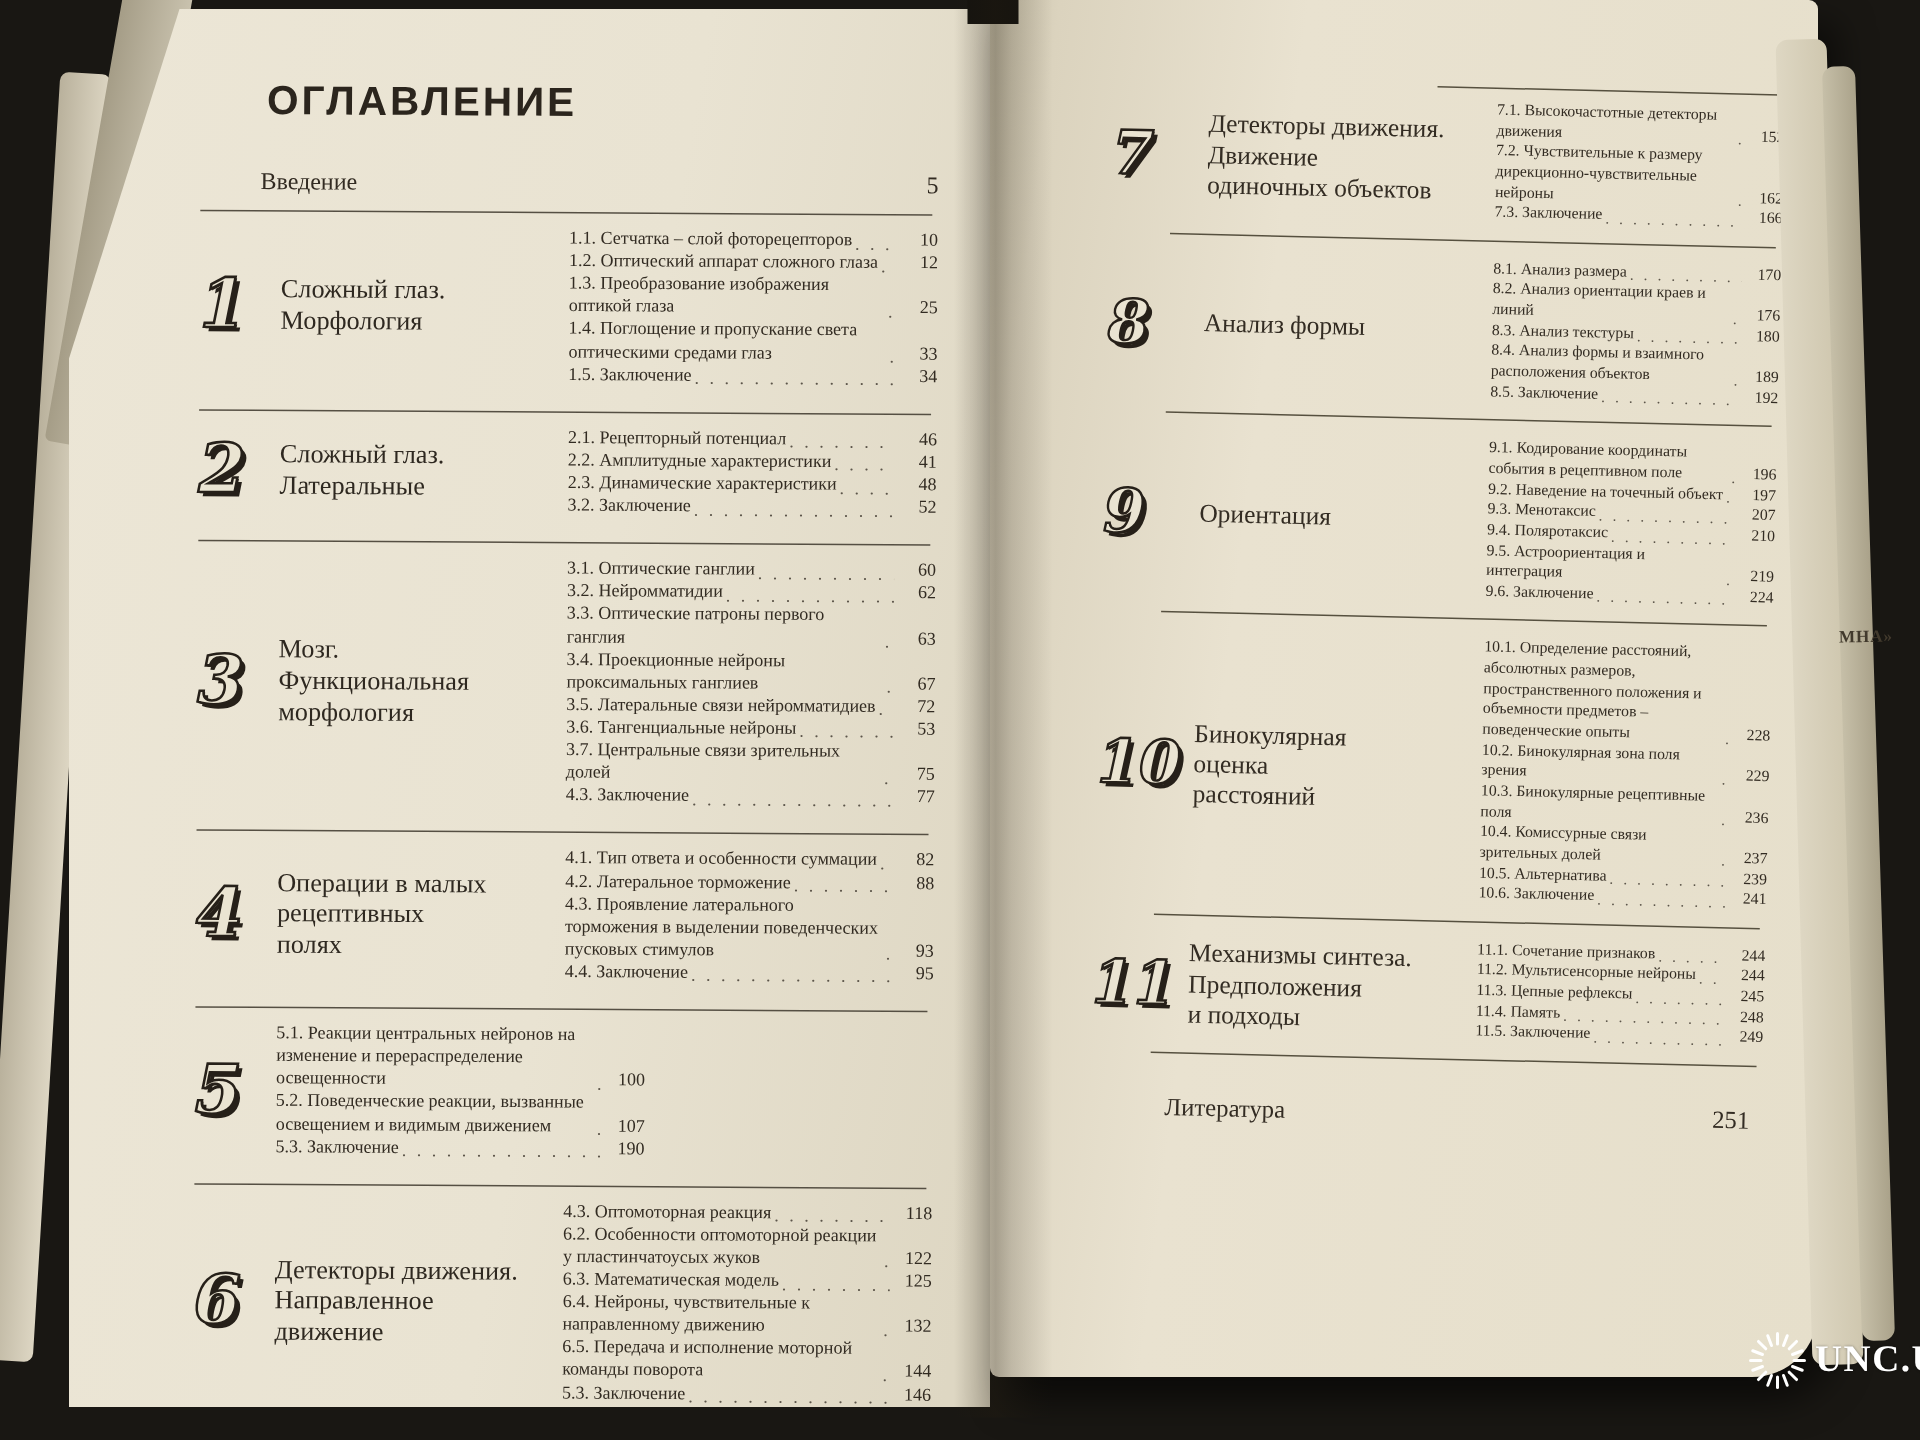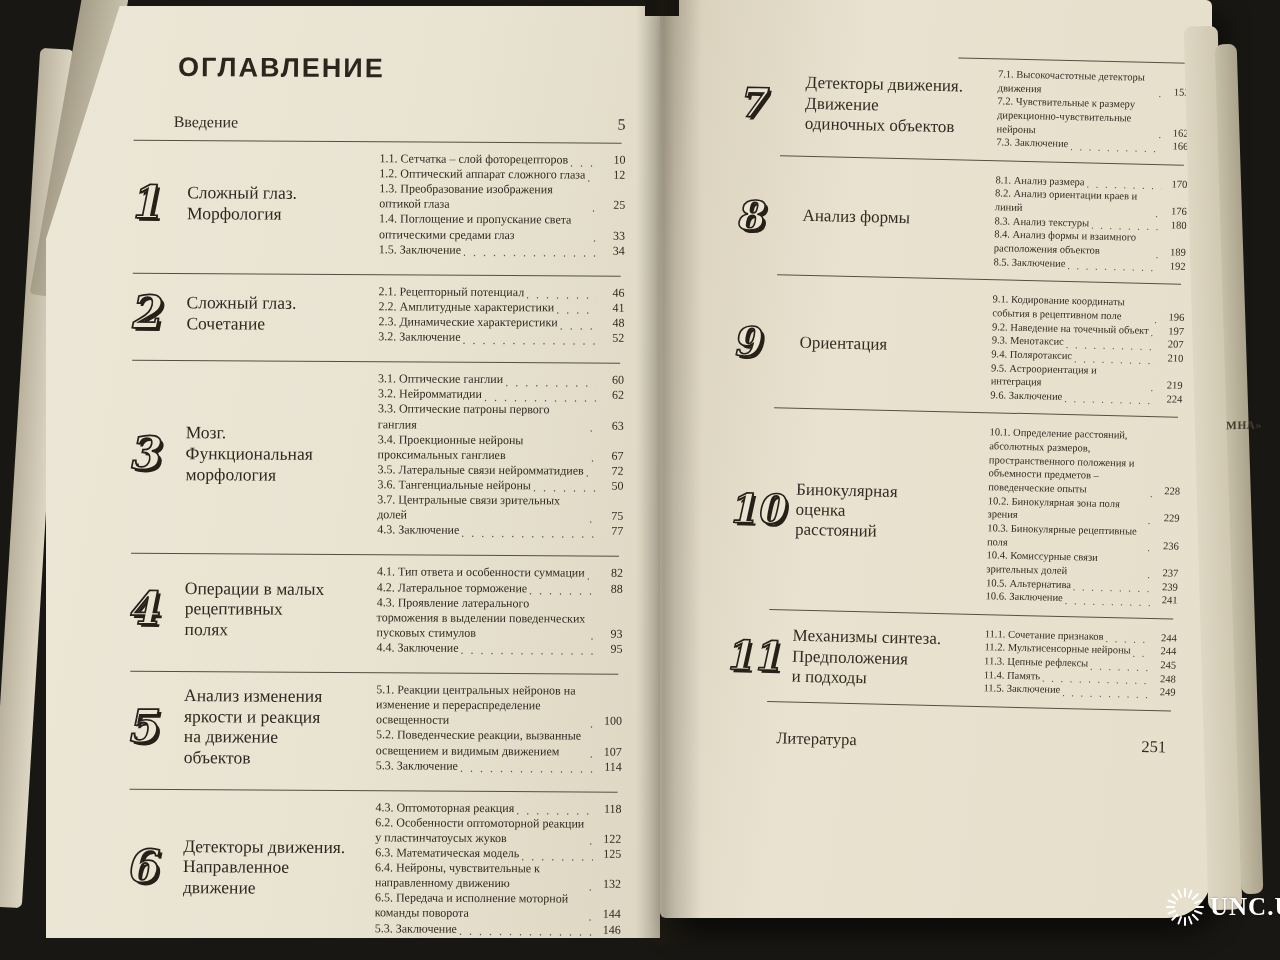--- a/index.html
+++ b/index.html
@@ -126,21 +126,21 @@
                 <span class="dots"></span>
                 <span class="pg">34</span>
               </div>
             </div>
           </div>
           <div class="rule"></div>
           <div class="chapter">
             <div class="ch-num"><span>2</span></div>
             <div class="ch-title">
               <div>Сложный глаз.</div>
-              <div>Сочетание</div>
+              <div>Латеральные</div>
             </div>
             <div class="ch-secs">
               <div class="toc-row">
                 <span class="sec-text">2.1. Рецепторный потенциал</span>
                 <span class="dots"></span>
                 <span class="pg">46</span>
               </div>
               <div class="toc-row">
                 <span class="sec-text">2.2. Амплитудные характеристики</span>
                 <span class="dots"></span>
@@ -188,21 +188,21 @@
                 <span class="pg">67</span>
               </div>
               <div class="toc-row">
                 <span class="sec-text">3.5. Латеральные связи нейромматидиев</span>
                 <span class="dots"></span>
                 <span class="pg">72</span>
               </div>
               <div class="toc-row">
                 <span class="sec-text">3.6. Тангенциальные нейроны</span>
                 <span class="dots"></span>
-                <span class="pg">50</span>
+                <span class="pg">53</span>
               </div>
               <div class="toc-row">
                 <span class="sec-text">3.7. Центральные связи зрительных долей</span>
                 <span class="dots"></span>
                 <span class="pg">75</span>
               </div>
               <div class="toc-row">
                 <span class="sec-text">4.3. Заключение</span>
                 <span class="dots"></span>
                 <span class="pg">77</span>
@@ -236,41 +236,35 @@
               <div class="toc-row">
                 <span class="sec-text">4.4. Заключение</span>
                 <span class="dots"></span>
                 <span class="pg">95</span>
               </div>
             </div>
           </div>
           <div class="rule"></div>
           <div class="chapter">
             <div class="ch-num"><span>5</span></div>
-            <div class="ch-title">
-              <div>Анализ изменения</div>
-              <div>яркости и реакция</div>
-              <div>на движение</div>
-              <div>объектов</div>
-            </div>
             <div class="ch-secs">
               <div class="toc-row">
                 <span class="sec-text">5.1. Реакции центральных нейронов на изменение и перераспределение освещенности</span>
                 <span class="dots"></span>
                 <span class="pg">100</span>
               </div>
               <div class="toc-row">
                 <span class="sec-text">5.2. Поведенческие реакции, вызванные освещением и видимым движением</span>
                 <span class="dots"></span>
                 <span class="pg">107</span>
               </div>
               <div class="toc-row">
                 <span class="sec-text">5.3. Заключение</span>
                 <span class="dots"></span>
-                <span class="pg">114</span>
+                <span class="pg">190</span>
               </div>
             </div>
           </div>
           <div class="rule"></div>
           <div class="chapter">
             <div class="ch-num"><span>6</span></div>
             <div class="ch-title">
               <div>Детекторы движения.</div>
               <div>Направленное</div>
               <div>движение</div>

